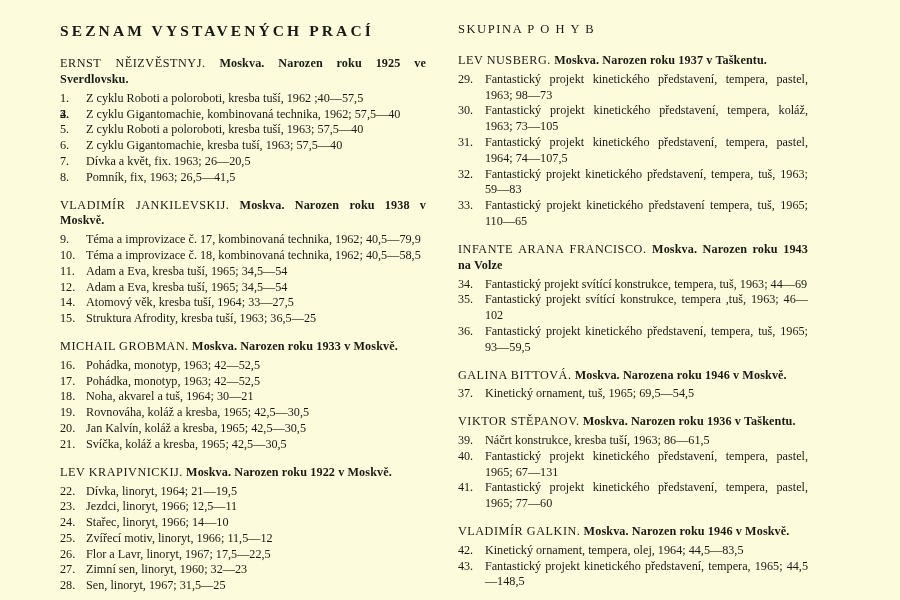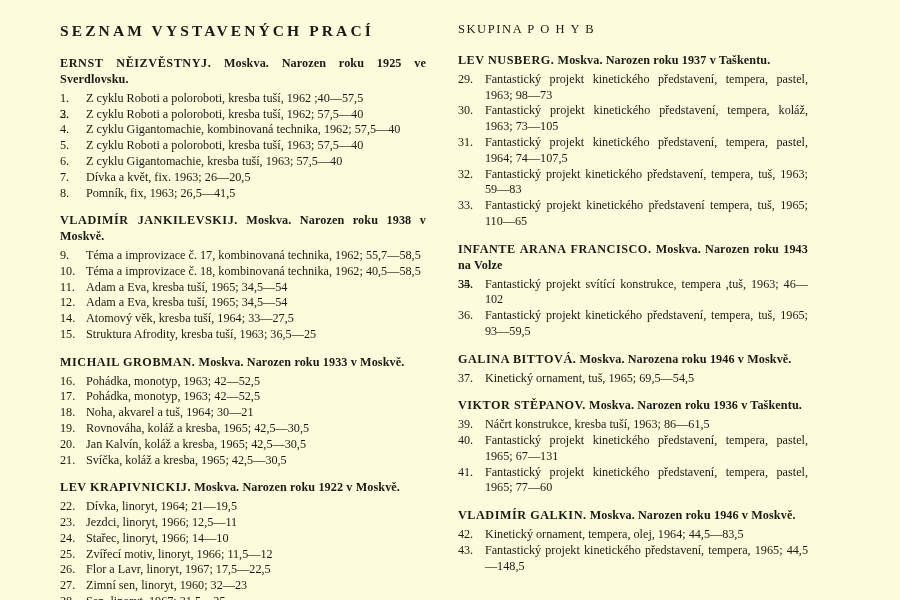--- a/index.html
+++ b/index.html
@@ -57,21 +57,21 @@
 
   
   .artist {
     margin: 0 0 3px 0;
     font-size: 12.2px;
     line-height: 1.30;
     text-align: justify;
     text-align-last: left;
   }
   .artist .artist-name {
-    font-weight: bold;
+    font-weight: normal;
     letter-spacing: 0.55px;
   }
   .artist .artist-bio {
     font-weight: bold;
     letter-spacing: 0.1px;
     margin-top: 21px;
   }
   .artist-gap {
     margin-top: 12px;
   }
@@ -112,30 +112,30 @@
 
 <div class="page">
 
   <div class="column column-left">
     <h1 class="page-title">SEZNAM VYSTAVENÝCH PRACÍ</h1>
     <div>
         <p class="artist"><span class="artist-name">ERNST NĚIZVĚSTNYJ.</span><span class="artist-bio"> Moskva. Narozen roku 1925 ve Sverdlovsku.</span></p>
         <ol class="works">
           <li><span class="num">1.</span><span class="txt">Z cyklu Roboti a poloroboti, kresba tuší, 1962 ;40—57,5</span></li>
           <li><span class="num">2.</span></li>
-          <li><span class="num">3.</span><span class="txt">Z cyklu Roboti a poloroboti, kresba tuší, 1962;  57,5—40</span></li>
+          <li><span class="num">3.</span></li>
           <li><span class="num">4.</span><span class="txt">Z cyklu Gigantomachie, kombinovaná technika, 1962; 57,5—40</span></li>
           <li><span class="num">5.</span><span class="txt">Z cyklu Roboti a poloroboti, kresba tuší, 1963; 57,5—40</span></li>
           <li><span class="num">6.</span><span class="txt">Z cyklu Gigantomachie, kresba tuší, 1963; 57,5—40</span></li>
           <li><span class="num">7.</span><span class="txt">Dívka a květ, fix. 1963; 26—20,5</span></li>
           <li><span class="num">8.</span><span class="txt">Pomník, fix, 1963; 26,5—41,5</span></li>
         </ol>
         <p class="artist artist-gap"><span class="artist-name">VLADIMÍR JANKILEVSKIJ.</span><span class="artist-bio"> Moskva. Narozen roku 1938 v Moskvě.</span></p>
         <ol class="works">
-          <li><span class="num">9.</span><span class="txt">Téma a improvizace č. 17, kombinovaná technika, 1962; 55,7—58,5</span></li>
+          <li><span class="num">9.</span><span class="txt">Téma a improvizace č. 17, kombinovaná technika, 1962; 40,5—79,9</span></li>
           <li><span class="num">10.</span><span class="txt">Téma a improvizace č. 18, kombinovaná technika, 1962; 40,5—58,5</span></li>
           <li><span class="num">11.</span><span class="txt">Adam a Eva, kresba tuší, 1965; 34,5—54</span></li>
           <li><span class="num">12.</span><span class="txt">Adam a Eva, kresba tuší, 1965; 34,5—54</span></li>
           <li><span class="num">14.</span><span class="txt">Atomový věk, kresba tuší, 1964; 33—27,5</span></li>
           <li><span class="num">15.</span><span class="txt">Struktura Afrodity, kresba tuší, 1963; 36,5—25</span></li>
         </ol>
         <p class="artist artist-gap"><span class="artist-name">MICHAIL GROBMAN.</span><span class="artist-bio"> Moskva. Narozen roku 1933 v Moskvě.</span></p>
         <ol class="works">
           <li><span class="num">16.</span><span class="txt">Pohádka, monotyp, 1963; 42—52,5</span></li>
           <li><span class="num">17.</span><span class="txt">Pohádka, monotyp, 1963; 42—52,5</span></li>
@@ -163,21 +163,21 @@
         <p class="artist"><span class="artist-name">LEV NUSBERG.</span><span class="artist-bio"> Moskva. Narozen roku 1937 v Taškentu.</span></p>
         <ol class="works">
           <li><span class="num">29.</span><span class="txt">Fantastický projekt kinetického představení, tempera, pastel, 1963; 98—73</span></li>
           <li><span class="num">30.</span><span class="txt">Fantastický projekt kinetického představení, tempera, koláž, 1963; 73—105</span></li>
           <li><span class="num">31.</span><span class="txt">Fantastický projekt kinetického představení, tempera, pastel, 1964; 74—107,5</span></li>
           <li><span class="num">32.</span><span class="txt">Fantastický projekt kinetického představení, tempera, tuš, 1963; 59—83</span></li>
           <li><span class="num">33.</span><span class="txt">Fantastický projekt kinetického představení tempera, tuš, 1965; 110—65</span></li>
         </ol>
         <p class="artist artist-gap"><span class="artist-name">INFANTE ARANA FRANCISCO.</span><span class="artist-bio"> Moskva. Narozen roku 1943 na Volze</span></p>
         <ol class="works">
-          <li><span class="num">34.</span></li>
+          <li><span class="num">34.</span><span class="txt">Fantastický projekt svítící konstrukce, tempera, tuš, 1963; 44—69</span></li>
           <li><span class="num">35.</span><span class="txt">Fantastický projekt svítící konstrukce, tempera ,tuš, 1963; 46—102</span></li>
           <li><span class="num">36.</span><span class="txt">Fantastický projekt kinetického představení, tempera, tuš, 1965; 93—59,5</span></li>
         </ol>
         <p class="artist artist-gap"><span class="artist-name">GALINA BITTOVÁ.</span><span class="artist-bio"> Moskva. Narozena roku 1946 v Moskvě.</span></p>
         <ol class="works">
           <li><span class="num">37.</span><span class="txt">Kinetický ornament, tuš, 1965; 69,5—54,5</span></li>
         </ol>
         <p class="artist artist-gap"><span class="artist-name">VIKTOR STĚPANOV.</span><span class="artist-bio"> Moskva. Narozen roku 1936 v Taškentu.</span></p>
         <ol class="works">
           <li><span class="num">39.</span><span class="txt">Náčrt konstrukce, kresba tuší, 1963; 86—61,5</span></li>

